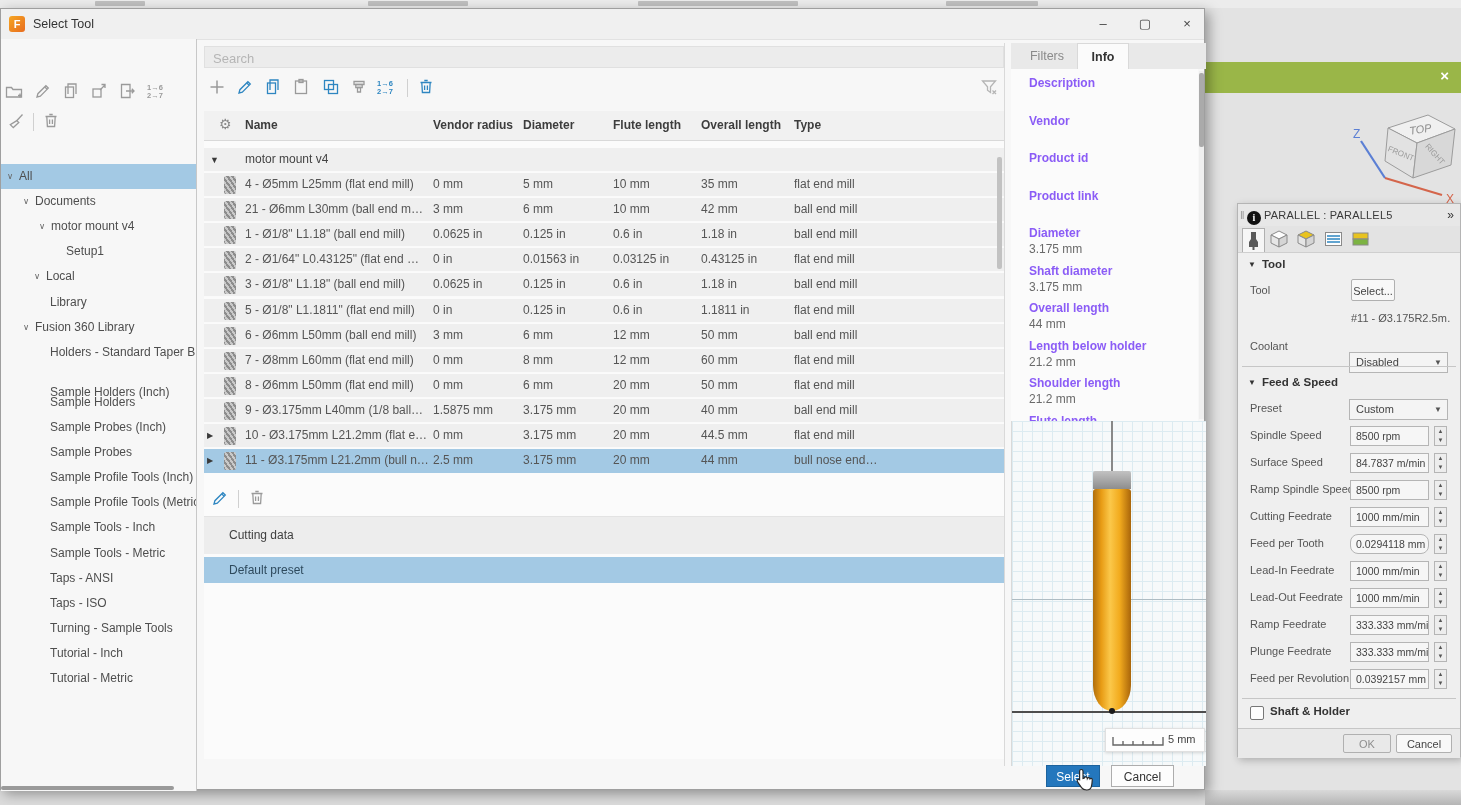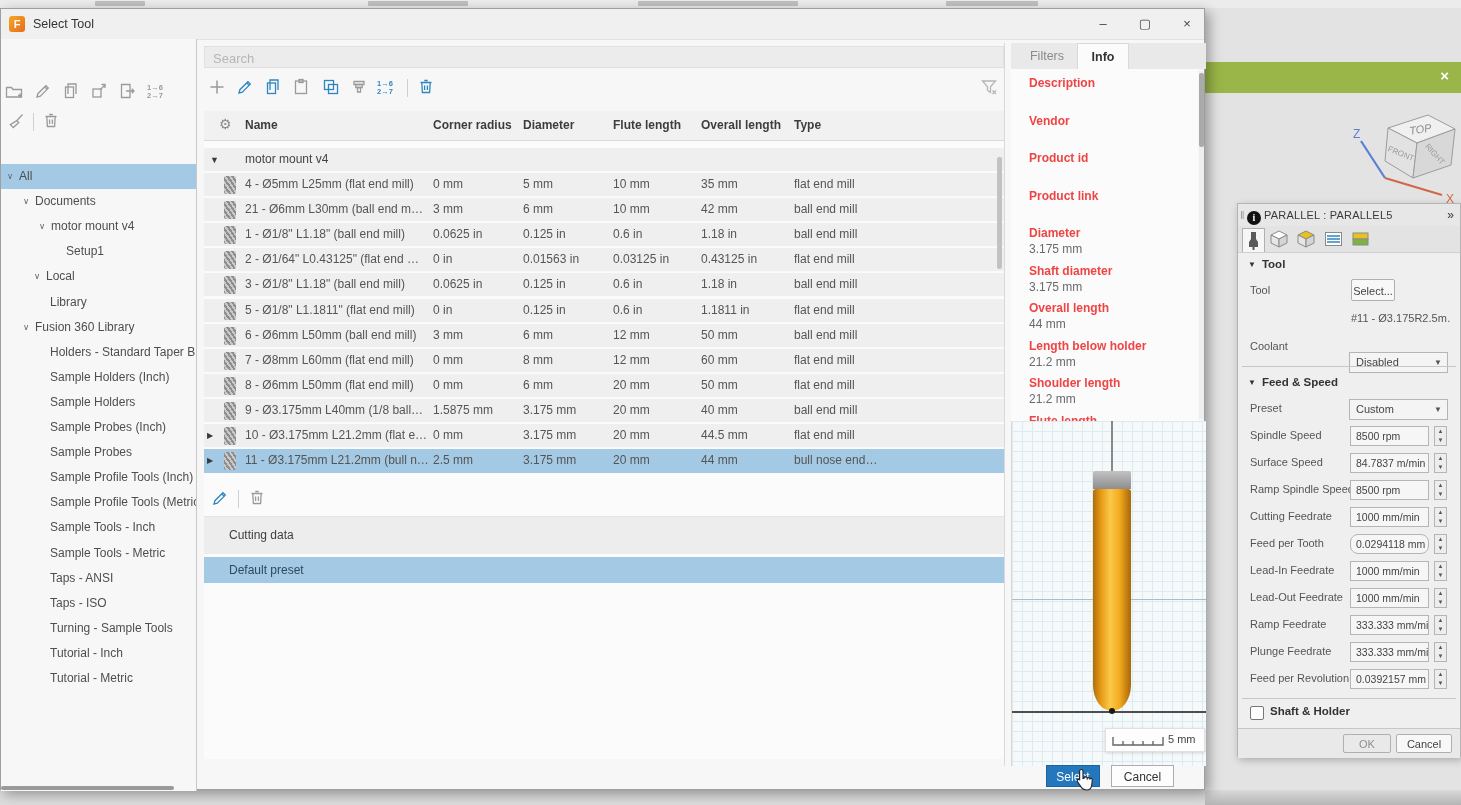--- a/index.html
+++ b/index.html
@@ -74,21 +74,21 @@
   #btn-select{left:1045px;width:54px;background:#2477bd;color:#fff;border:1px solid #1d639d;}
   #btn-cancel{left:1110px;width:63px;background:#fdfdfd;color:#333;border:1px solid #adadad;}
 
   
   #info-tabs{position:absolute;left:1010px;top:34px;width:195px;height:26px;background:#e9e9e9;}
   .itab{position:absolute;top:0;height:26px;line-height:26px;font-size:12.5px;text-align:center;cursor:pointer;}
   #tab-filters{left:8px;width:56px;color:#8a8a8a;}
   #tab-info{left:66px;width:52px;color:#333;font-weight:bold;background:#fbfbfb;border:1px solid #d9d9d9;border-bottom:0;box-sizing:border-box;}
   #info-fields{position:absolute;left:1010px;top:60px;width:187px;height:352px;background:#fbfbfb;overflow:hidden;}
   .ifield{position:absolute;left:18px;width:165px;}
-  .ilabel{font-size:12px;font-weight:bold;color:#ef4444;}
+  .ilabel{font-size:12px;font-weight:bold;color:#8b5cf6;}
   .ivalue{font-size:12px;color:#6a6a6a;margin-top:2px;}
   #info-vscroll{position:absolute;left:1198px;top:62px;width:5px;height:348px;background:#efefef;}
   #info-vthumb{position:absolute;left:0;top:2px;width:5px;height:74px;background:#aaa;border-radius:2px;cursor:pointer;}
 
   
   #preview{position:absolute;left:1010px;top:412px;width:195px;height:345px;border-left:1px solid #d9d9d9;box-sizing:border-box;
     background-color:#f6f9fa;
     background-image:linear-gradient(#dcebf1 1px,transparent 1px),linear-gradient(90deg,#dcebf1 1px,transparent 1px);
     background-size:10px 10px;overflow:hidden;}
   #pv-mid{position:absolute;left:0;top:178px;width:195px;height:1px;background:#aebcc3;}
@@ -223,21 +223,21 @@
       </div>
       <div id="tree">
           <div class="tree-item selected" style="top: 0px; padding-left: 6px;"><span class="chev">∨</span><span>All</span></div>
           <div class="tree-item" style="top: 25.1px; padding-left: 22px;"><span class="chev">∨</span><span>Documents</span></div>
           <div class="tree-item" style="top: 50.2px; padding-left: 38px;"><span class="chev">∨</span><span>motor mount v4</span></div>
           <div class="tree-item" style="top: 75.3px; padding-left: 65px;"><span>Setup1</span></div>
           <div class="tree-item" style="top: 100.4px; padding-left: 33px;"><span class="chev">∨</span><span>Local</span></div>
           <div class="tree-item" style="top: 125.5px; padding-left: 49px;"><span>Library</span></div>
           <div class="tree-item" style="top: 150.6px; padding-left: 22px;"><span class="chev">∨</span><span>Fusion 360 Library</span></div>
           <div class="tree-item" style="top: 175.7px; padding-left: 49px;"><span>Holders - Standard Taper Blanks</span></div>
-          <div class="tree-item" style="top: 201px; padding-left: 49px;"><span>Sample Holders (Inch)</span></div>
+          <div class="tree-item" style="top: 216px; padding-left: 49px;"><span>Sample Holders (Inch)</span></div>
           <div class="tree-item" style="top: 225.9px; padding-left: 49px;"><span>Sample Holders</span></div>
           <div class="tree-item" style="top: 251px; padding-left: 49px;"><span>Sample Probes (Inch)</span></div>
           <div class="tree-item" style="top: 276.1px; padding-left: 49px;"><span>Sample Probes</span></div>
           <div class="tree-item" style="top: 301.2px; padding-left: 49px;"><span>Sample Profile Tools (Inch)</span></div>
           <div class="tree-item" style="top: 326.3px; padding-left: 49px;"><span>Sample Profile Tools (Metric)</span></div>
           <div class="tree-item" style="top: 351.4px; padding-left: 49px;"><span>Sample Tools - Inch</span></div>
           <div class="tree-item" style="top: 376.5px; padding-left: 49px;"><span>Sample Tools - Metric</span></div>
           <div class="tree-item" style="top: 401.6px; padding-left: 49px;"><span>Taps - ANSI</span></div>
           <div class="tree-item" style="top: 426.7px; padding-left: 49px;"><span>Taps - ISO</span></div>
           <div class="tree-item" style="top: 451.8px; padding-left: 49px;"><span>Turning - Sample Tools</span></div>
@@ -298,21 +298,21 @@
             <path d="M3.5 4h13l-5 5.8v5.7l-3-2.3V9.8z"></path>
             <path d="M13.5 13.5l3.5 3.5M17 13.5l-3.5 3.5"></path>
           </svg></span>
     </div>
 
     <div id="center-bg"></div>
 
     <div id="tbl-header">
       <span id="hdr-gear">⚙</span>
       <span class="hcell" style="left:41px;">Name</span>
-      <span class="hcell" style="left:229px;">Corner radius</span>
+      <span class="hcell" style="left:229px;">Vendor radius</span>
       <span class="hcell" style="left:319px;">Diameter</span>
       <span class="hcell" style="left:409px;">Flute length</span>
       <span class="hcell" style="left:497px;">Overall length</span>
       <span class="hcell" style="left:590px;">Type</span>
     </div>
 
     <div id="table-body">
         <div class="trow group" style="top: 0px;">
           <span class="grp-tri">▼</span>
           <span class="cell c-name">motor mount v4</span>

